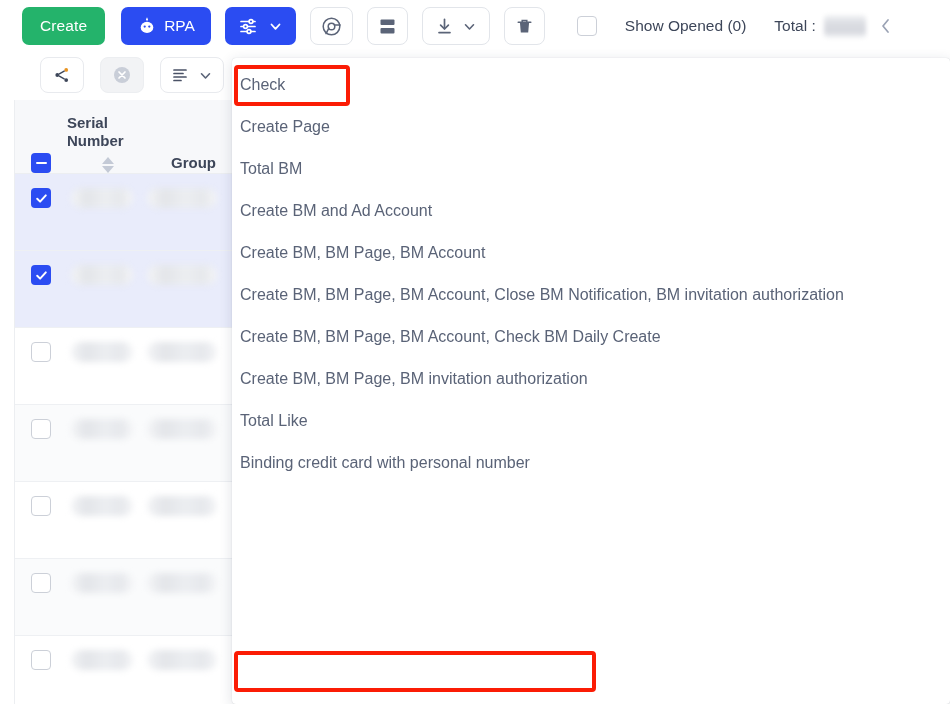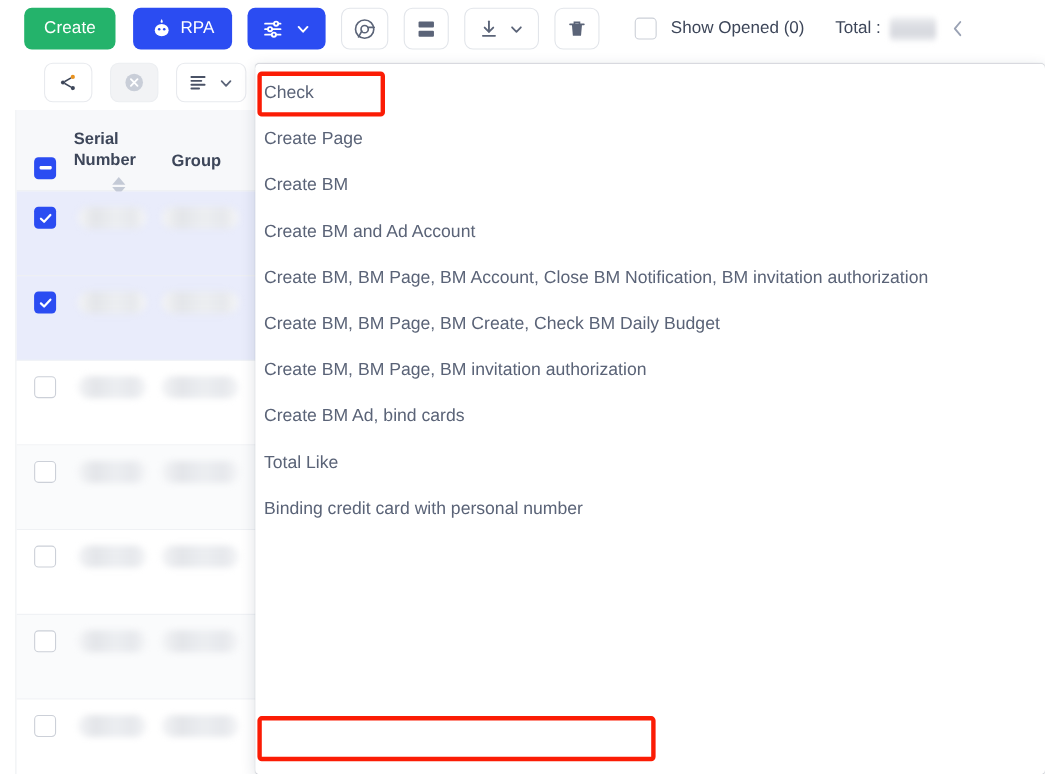--- a/index.html
+++ b/index.html
@@ -32,21 +32,21 @@
     height: 38px; padding: 0 13px; margin-left: 14px;
     display: flex; align-items: center; gap: 9px; cursor: pointer;
   }
   .icon-btn {
     background: #fff; border: 1px solid #e2e5ea; border-radius: 8px;
     height: 38px; min-width: 40px; padding: 0 10px; margin-left: 14px;
     display: flex; align-items: center; justify-content: center; gap: 8px;
     cursor: pointer; color: #5b6478;
   }
   .icon-btn.wide { padding: 0 12px; }
-  .chk-wrap { display: flex; align-items: center; gap: 13px; margin-left: 32px; text-align: right; }
+  .chk-wrap { display: flex; align-items: center; gap: 28px; margin-left: 32px; text-align: right; }
   .chk-box {
     width: 20px; height: 20px; border: 1px solid #ccd0d8; border-radius: 4px;
     background: #fff; cursor: pointer;
   }
   .chk-label { font-size: 15.5px; color: #3d4659; }
   .total-wrap { display: flex; align-items: center; gap: 8px; margin-left: 28px; }
   .total-label { font-size: 15.5px; color: #3d4659; text-align: center; }
   .blur-chip {
     width: 42px; height: 23px; border-radius: 4px;
     background: linear-gradient(180deg,#f2f3f5 0%, #dcdee3 35%, #d6d8de 70%, #f4f5f7 100%);
@@ -69,21 +69,21 @@
     cursor: pointer; color: #4a5266;
   }
   .icon-btn2.disabled { background: #f2f3f5; border-color: #eceef1; cursor: default; }
 
   
   .table {
     position: absolute; left: 14px; top: 100px; width: 219px; height: 604px;
     border-left: 1px solid #eceef1; background: #fff; overflow: hidden;
   }
   .thead {
-    height: 74px; background: #f7f8fa; display: flex; align-items: center;
+    height: 74px; background: #f7f8fa; display: flex; align-items: flex-end;
     padding-top: 22px; border-bottom: 1px solid #eceef1;
   }
   .th-chk { width: 52px; display: flex; justify-content: center; padding-top: 10px; }
   .cb-indeterminate {
     width: 20px; height: 20px; border-radius: 4px; background: #2b4cf2;
     display: flex; align-items: center; justify-content: center; cursor: pointer;
   }
   .cb-indeterminate::after { content:""; width: 11px; height: 2.5px; background: #fff; border-radius: 1px; }
   .cb-checked {
     width: 20px; height: 20px; border-radius: 4px; background: #2b4cf2;
@@ -91,21 +91,21 @@
   }
   .cb-unchecked {
     width: 20px; height: 20px; border-radius: 4px; border: 1px solid #ccd0d8;
     background: #fff; cursor: pointer;
   }
   .th-col { font-size: 15px; font-weight: bold; color: #3d4659; line-height: 1.25; }
   .th-serial { width: 82px; }
   .sortarrows { display: flex; flex-direction: column; align-items: center; gap: 2px; margin-top: 6px; }
   .ar-up { width:0;height:0;border-left:6px solid transparent;border-right:6px solid transparent;border-bottom:7px solid #c4cad6; }
   .ar-dn { width:0;height:0;border-left:6px solid transparent;border-right:6px solid transparent;border-top:7px solid #c4cad6; }
-  .th-group { margin-left: 7px; }
+  .th-group { margin-left: 22px; }
 
   .trow { height: 77px; display: flex; align-items: flex-start; padding-top: 14px;
           border-bottom: 1px solid #eef0f3; position: relative; }
   .trow.sel { background: #e9ecfb; }
   .trow.odd { background: #fafbfc; }
   .trow.even { background: #ffffff; }
   .td-chk { width: 52px; display: flex; justify-content: center; }
   .blur-cell {
     height: 20px; border-radius: 10px;
     background: linear-gradient(90deg,#f3f4f6 0%,#e3e5e9 25%,#eceef1 55%,#e6e8ec 80%,#f4f5f7 100%);
@@ -345,26 +345,26 @@
           <div class="blur-cell bc1"></div>
           <div class="blur-cell bc2"></div>
         </div>
       </div>
   </div>
 
   <div class="menu">
     <div id="menu-items">
         <div class="menu-item">Check</div>
         <div class="menu-item">Create Page</div>
-        <div class="menu-item">Create BM</div>
+        <div class="menu-item">Total BM</div>
         <div class="menu-item">Create BM and Ad Account</div>
+        <div class="menu-item">Create BM, BM Page, BM Account</div>
         <div class="menu-item">Create BM, BM Page, BM Account, Close BM Notification, BM invitation authorization</div>
-        <div class="menu-item">Create BM, BM Page, BM Create, Check BM Daily Budget</div>
+        <div class="menu-item">Create BM, BM Page, BM Account, Check BM Daily Create</div>
         <div class="menu-item">Create BM, BM Page, BM invitation authorization</div>
-        <div class="menu-item">Create BM Ad, bind cards</div>
         <div class="menu-item">Total Like</div>
         <div class="menu-item">Binding credit card with personal number</div>
       </div>
   </div>
 
   <div class="redbox" id="redbox-check"></div>
   <div class="redbox" id="redbox-binding"></div>
 </div>
 
 </body></html>

